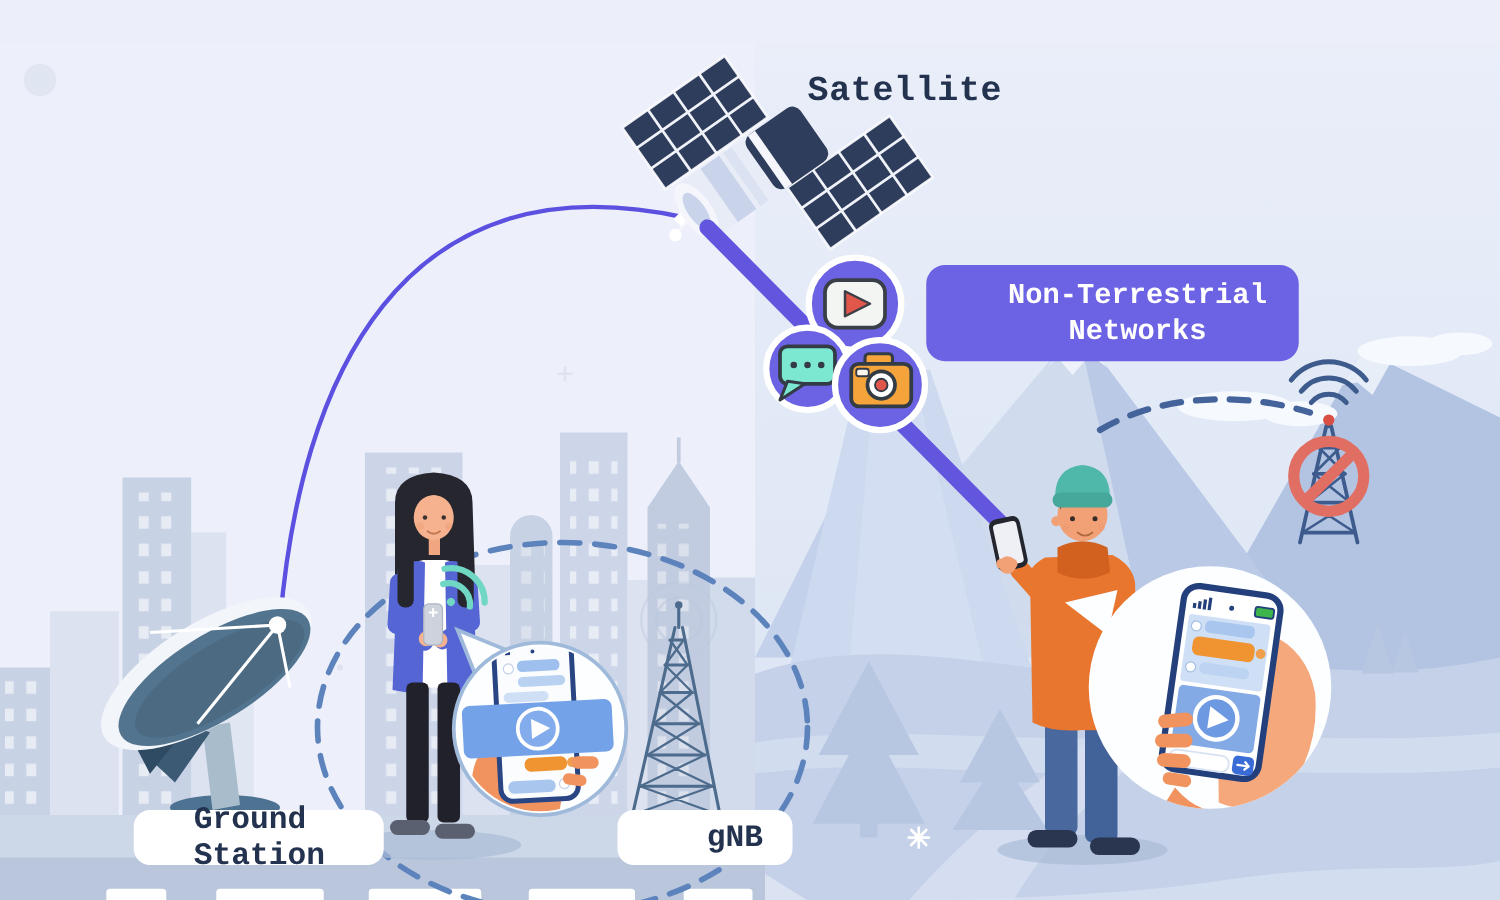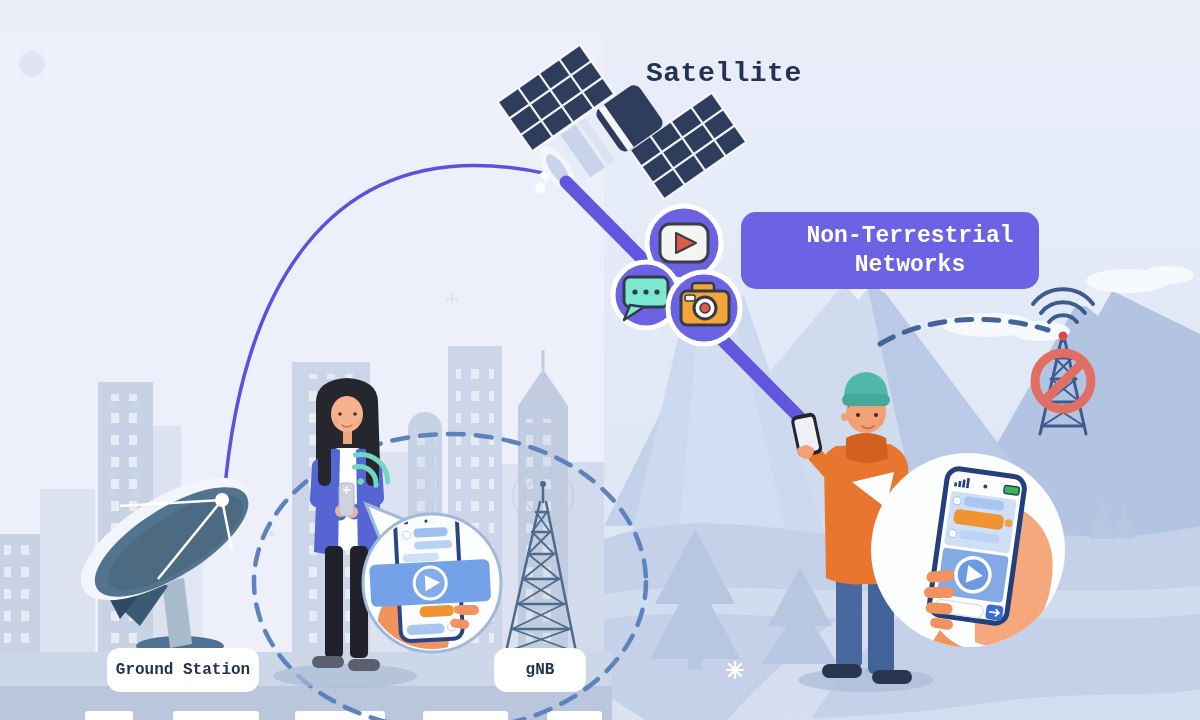--- a/index.html
+++ b/index.html
@@ -4,22 +4,22 @@
 <style>
   html,body{margin:0;padding:0;background:#eceff9;}
   .stage{position:relative;width:1200px;height:720px;overflow:hidden;
          font-family:Liberation Mono, monospace;margin-top:34px;}
   .stage svg{position:absolute;left:0;top:0;}
   .overlay{position:absolute;z-index:5;}
   .sat-label{left:646px;top:24px;font-size:28px;font-weight:bold;color:#23334f;letter-spacing:.5px;}
   .ntn-badge{left:741px;top:178px;width:258px;height:77px;background:#6c62e4;border-radius:15px;
              display:flex;flex-direction:column;align-items:center;justify-content:center;
              color:#ffffff;font-size:23px;font-weight:bold;line-height:1.22;padding-left:40px;}
-  .pill{background:#ffffff;border-radius:13px;color:#23334f;font-size:16px;font-weight:bold;
-        display:flex;align-items:center;justify-content:center;}
+  .pill{background:#ffffff;border-radius:13px;color:#23334f;font-size:25px;font-weight:bold;
+        display:flex;align-items:center;justify-content:center;padding-left:48px;}
   .pill-gs{left:107px;top:614px;width:152px;height:44px;}
   .pill-gnb{left:494px;top:614px;width:92px;height:44px;}
 </style>
 </head>
 <body>
 
 <div class="stage">
 
 <svg width="1200" height="720" viewBox="0 0 1200 720">
   <defs>

